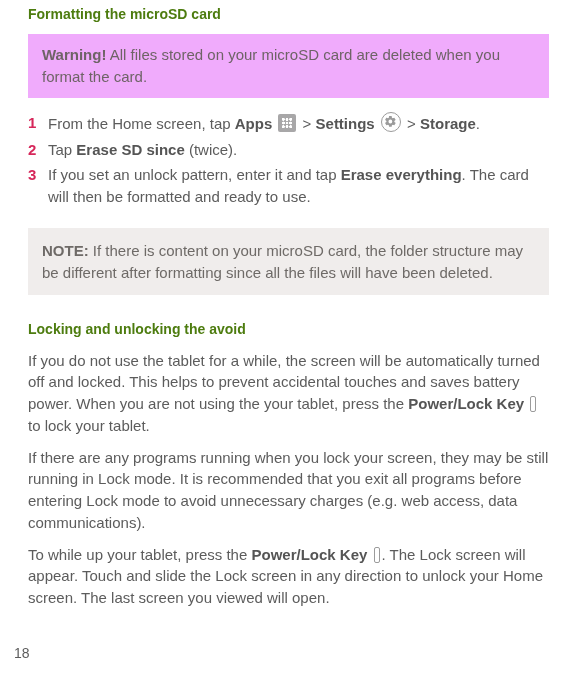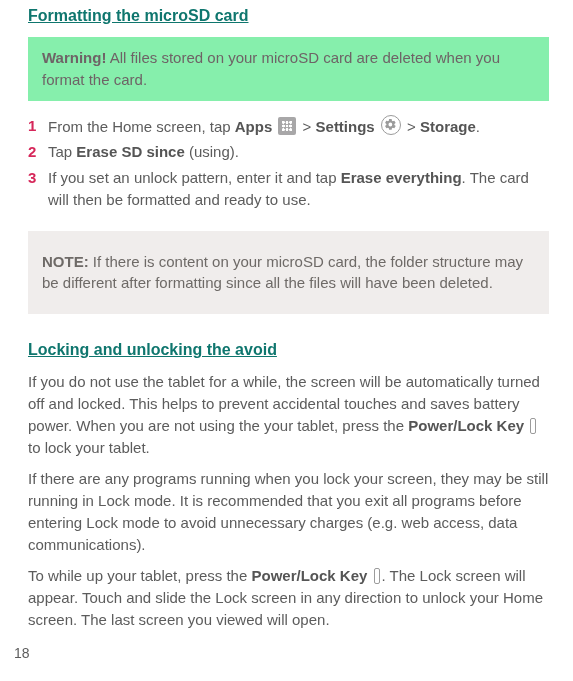--- a/index.html
+++ b/index.html
@@ -8,41 +8,40 @@
     height: 681px;
     background: #ffffff;
     font-family: "Helvetica Neue", Arial, sans-serif;
     color: #5c5c5c;
     font-size: 15px;
     line-height: 1.45;
     padding: 0 24px 0 28px;
     position: relative;
   }
   .section-title {
-    color: #0f766e;
-    font-size: 16px;
+    color: #4d7c0f;
+    font-size: 14px;
     font-weight: 600;
     margin-top: 4px;
     margin-bottom: 10px;
-    text-decoration: underline;
   }
   .warning-box {
-    background: #86efac;
+    background: #f0abfc;
     color: #6e6366;
     padding: 10px 14px;
     font-size: 15px;
     margin-bottom: 14px;
   }
   .warning-box .label {
     font-weight: 600;
   }
   .note-box {
     background: #f0edec;
     color: #6e6a67;
-    padding: 20px 14px;
+    padding: 12px 14px;
     font-size: 15px;
     margin-top: 16px;
     margin-bottom: 24px;
   }
   .note-box .label {
     font-weight: 600;
   }
   ol.steps {
     list-style: none;
     counter-reset: step;
@@ -133,21 +132,21 @@
   <li>
     <span>From the Home screen, tap </span><span class="b">Apps</span>
     <span class="inline-icon apps-tile"></span><span> &gt; </span><span class="b">Settings</span>
     <span class="inline-icon gear-circle">
       <svg width="13" height="13" viewBox="0 0 24 24">
           <path fill="#9b9b9b" d="M19.14,12.94a7,7,0,0,0,.05-.94,7,7,0,0,0-.05-.94l2.11-1.65a.5.5,0,0,0,.12-.64l-2-3.46a.5.5,0,0,0-.61-.22l-2.49,1a7,7,0,0,0-1.63-.94l-.38-2.65A.5.5,0,0,0,13.77,2H9.77a.5.5,0,0,0-.49.42L8.9,5.07a7,7,0,0,0-1.63.94l-2.49-1a.5.5,0,0,0-.61.22l-2,3.46a.5.5,0,0,0,.12.64L4.4,11a7,7,0,0,0-.05.94,7,7,0,0,0,.05.94L2.29,14.51a.5.5,0,0,0-.12.64l2,3.46a.5.5,0,0,0,.61.22l2.49-1a7,7,0,0,0,1.63.94l.38,2.65a.5.5,0,0,0,.49.42h4a.5.5,0,0,0,.49-.42l.38-2.65a7,7,0,0,0,1.63-.94l2.49,1a.5.5,0,0,0,.61-.22l2-3.46a.5.5,0,0,0-.12-.64ZM11.77,15.5A3.5,3.5,0,1,1,15.27,12,3.5,3.5,0,0,1,11.77,15.5Z"></path>
         </svg>
     </span><span> &gt; </span><span class="b">Storage</span><span>.</span>
   </li>
   <li>
-    <span>Tap </span><span class="b">Erase SD since</span><span> (using).</span>
+    <span>Tap </span><span class="b">Erase SD since</span><span> (twice).</span>
   </li>
   <li>
     <span>If you set an unlock pattern, enter it and tap </span><span class="b">Erase everything</span><span>. The card will then be formatted and ready to use.</span>
   </li>
 </ol>
 
 <div class="note-box">
   <span class="label">NOTE:</span><span> If there is content on your microSD card, the folder structure may be different after formatting since all the files will have been deleted.</span>
 </div>
 

